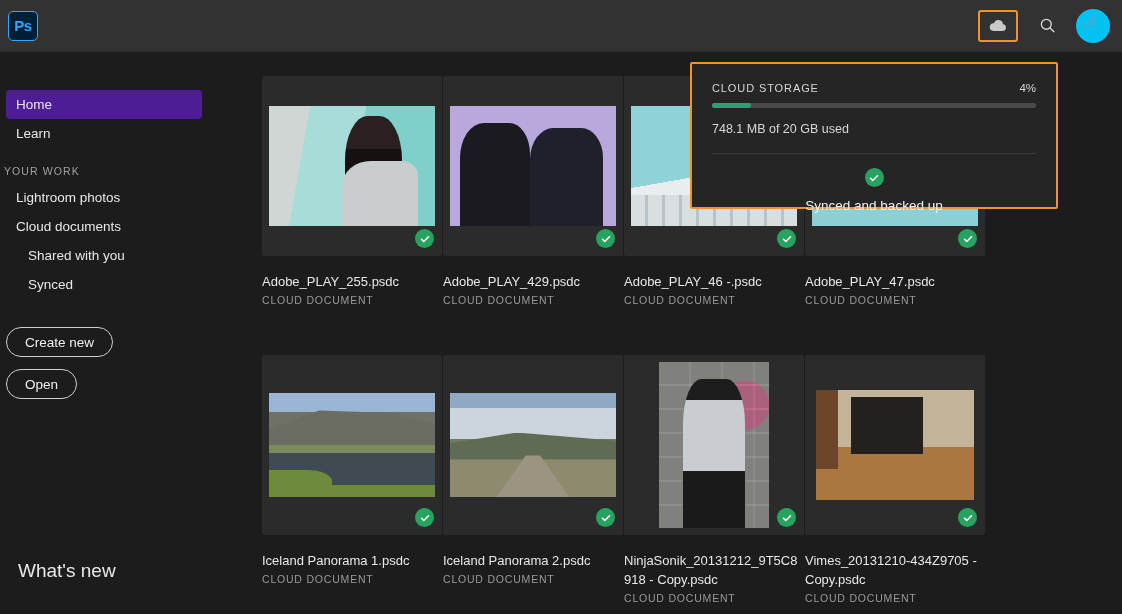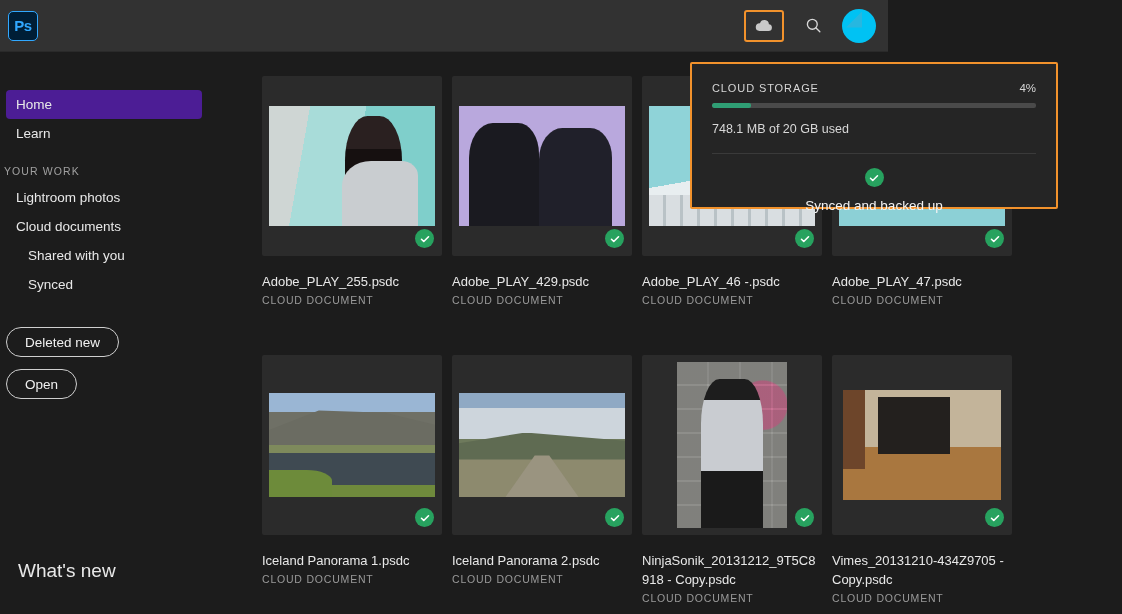--- a/index.html
+++ b/index.html
@@ -7,21 +7,21 @@
     width: 1122px; height: 614px;
     background: #1c1c1c;
     font-family: "Liberation Sans", sans-serif;
     overflow: hidden;
   }
   .app { position: relative; width: 1122px; height: 614px; background: #1c1c1c; }
 
   
   .header {
     position: absolute; top: 0; left: 0;
-    width: 888px; height: 52px;
+    width: 1122px; height: 52px;
     background: #323232;
     border-bottom: 1px solid #2a2a2a;
     display: flex; align-items: center;
   }
   .ps-logo {
     margin-left: 8px; width: 30px; height: 30px;
     background: #001e36; border: 1px solid #31a8ff; border-radius: 5px;
     display: flex; align-items: center; justify-content: center;
     color: #31a8ff; font-size: 15px; font-weight: bold; letter-spacing: -0.5px;
   }
@@ -72,21 +72,21 @@
     color: #f0f0f0; font-size: 13.5px; background: transparent;
     display: inline-flex; align-items: center; justify-content: center;
   }
   .whats-new {
     position: absolute; bottom: 32px; left: 18px;
     color: #e8e8e8; font-size: 19px;
   }
 
   
   .content { position: absolute; top: 52px; left: 214px; width: 908px; height: 562px; }
-  .row { position: absolute; left: 48px; display: flex; gap: 10px; }
+  .row { position: absolute; left: 48px; display: flex; gap: 1px; }
   .row1 { top: 24px; }
   .row2 { top: 303px; }
   .card { width: 180px; }
   .tile {
     position: relative; width: 180px; height: 180px;
     background: #2b2b2b; border-radius: 2px;
     display: flex; align-items: center; justify-content: center;
     overflow: hidden;
   }
   .thumb { position: relative; overflow: hidden; }
@@ -219,21 +219,21 @@
       <span>Cloud documents</span>
     </div>
     <div class="nav-item sub">
       <span>Shared with you</span>
     </div>
     <div class="nav-item sub">
       <span>Synced</span>
     </div>
 
     <div style="height:28px"></div>
-    <div class="pill">Deleted new</div>
+    <div class="pill">Create new</div>
     <div style="height:12px"></div>
     <div class="pill">Open</div>
 
     <div class="whats-new">What's new</div>
   </div>
 
   <div class="content">
 
     <div class="row row1">
       <div class="card">

